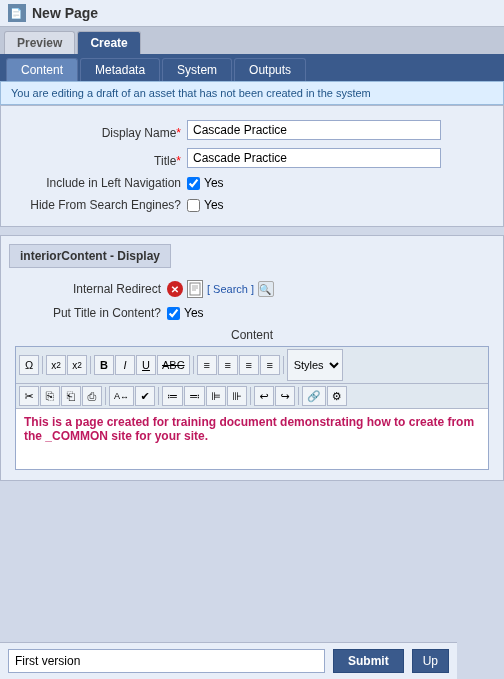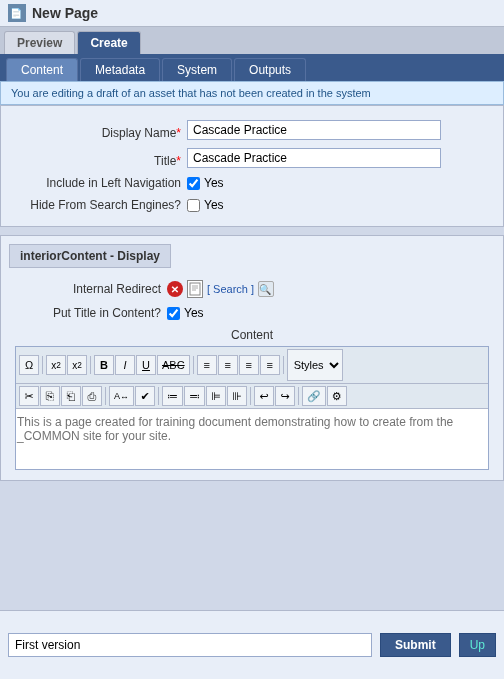--- a/index.html
+++ b/index.html
@@ -255,36 +255,37 @@
       margin: 0 2px;
     }
     .toolbar-select {
       font-size: 11px;
       padding: 1px 2px;
       border: 1px solid #b0b8cc;
       background: #f0f4f8;
       height: 32px;
     }
     .editor-content {
-      padding: 6px 1px;
-      font-size: 12px;
-      color: #737373;
+      padding: 6px 8px;
+      font-size: 12px;
+      color: #be185d;
       min-height: 60px;
       background: white;
+      font-weight: bold;
     }
 
     
     .bottom-bar {
       position: fixed;
       bottom: 0;
       left: 0;
-      width: 504px;
+      width: 457px;
       background: #e8eef8;
       border-top: 1px solid #b0b8cc;
-      padding: 22px 8px;
+      padding: 6px 8px;
       display: flex;
       align-items: center;
       gap: 8px;
     }
     .version-input {
       flex: 1;
       border: 1px solid #99aacc;
       padding: 4px 6px;
       font-size: 12px;
       background: white;
@@ -293,21 +294,21 @@
       background: #3a5a8c;
       color: white;
       border: 1px solid #2a4a7c;
       padding: 4px 14px;
       font-size: 12px;
       cursor: pointer;
       font-weight: bold;
     }
     .up-btn {
       background: #3a5a8c;
-      color: #5eead4;
+      color: #ffffff;
       border: 1px solid #2a4a7c;
       padding: 4px 10px;
       font-size: 12px;
       cursor: pointer;
     }
   </style>
 </head>
 <body>
 
 <div class="title-bar">

